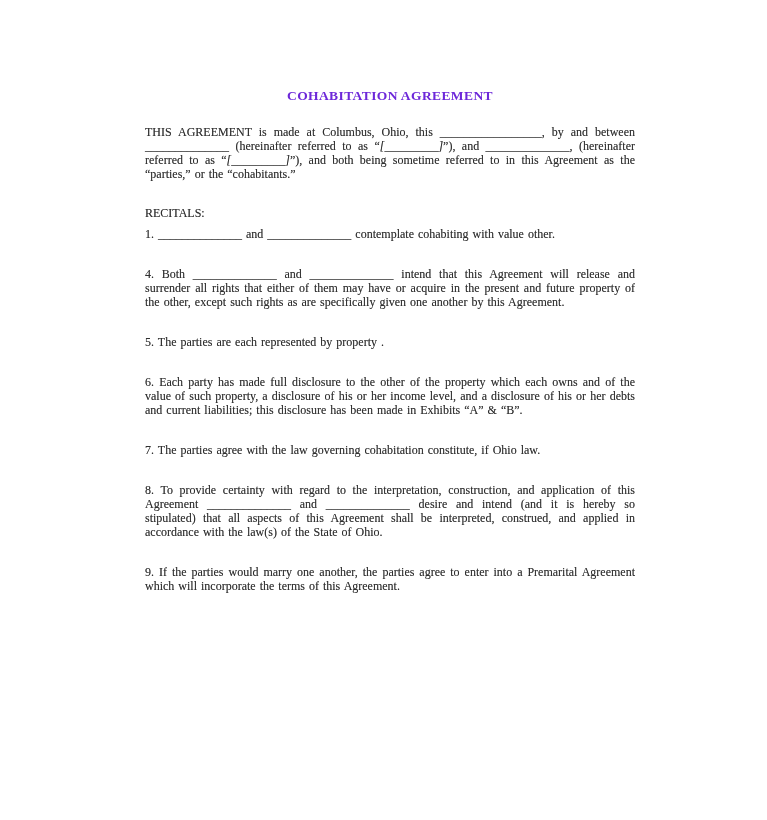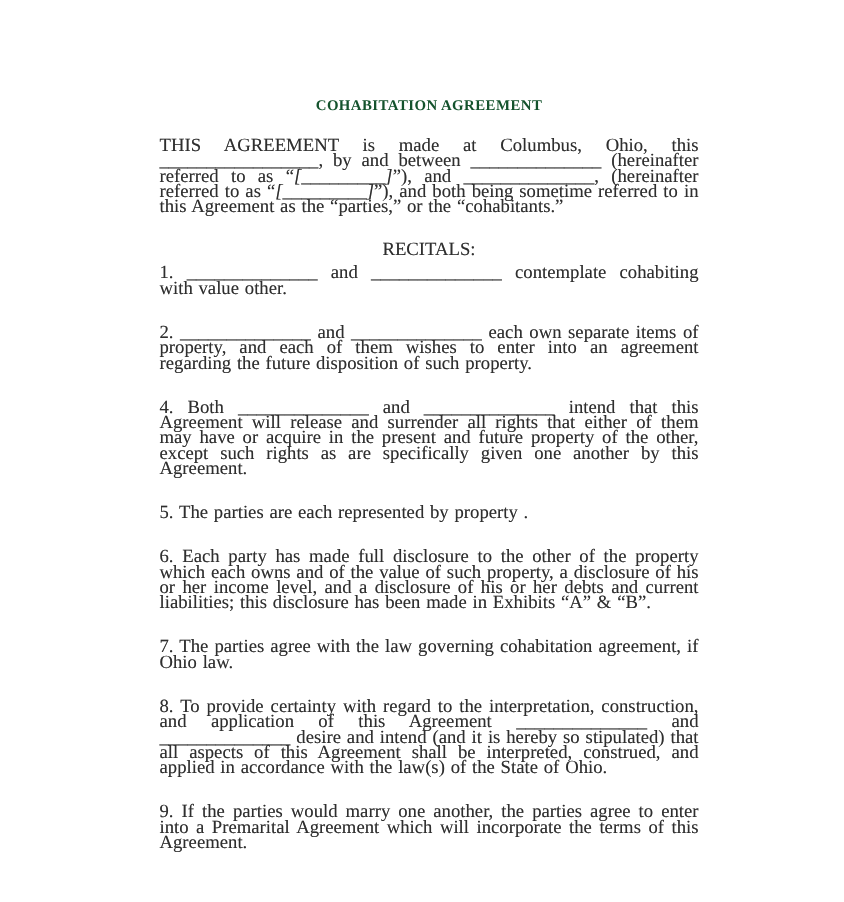--- a/index.html
+++ b/index.html
@@ -26,36 +26,36 @@
     margin-left: 145px;
     width: 490px;
   }
   .doc-title {
     margin: 0 0 22px 0;
     font-size: 13.5px;
     line-height: 14px;
     font-weight: 700;
     text-align: center;
     letter-spacing: 0.4px;
-    color: #14532d;
+    color: #6d28d9;
   }
   .para {
     margin: 0;
-    font-size: 17px;
+    font-size: 12px;
     line-height: 14px;
     text-align: justify;
     word-spacing: 1px;
     text-shadow: 0 0 0.4px rgba(40,40,40,0.45);
   }
   .intro {
     margin-bottom: 25px;
   }
   .recitals-heading {
     margin-bottom: 7px;
-    text-align: center;
+    text-align: left;
   }
   .recital {
     margin-bottom: 26px;
   }
   .recital:last-child {
     margin-bottom: 0;
   }
   .bracket-blank {
     font-style: italic;
   }
@@ -67,29 +67,28 @@
   <div class="content">
 
     <h1 class="doc-title">COHABITATION AGREEMENT</h1>
 
     <p class="para intro"><span>THIS AGREEMENT is made at Columbus, Ohio, this _________________, by and between ______________ (hereinafter referred to as “</span><span class="bracket-blank">[_________]</span><span>”), and ______________, (hereinafter referred to as “</span><span class="bracket-blank">[_________]</span><span>”), and both being sometime referred to in this Agreement as the “parties,” or the “cohabitants.”</span></p>
 
     <p class="para recitals-heading">RECITALS:</p>
 
     <p class="para recital"><span>1.</span> <span>______________ and ______________ contemplate cohabiting with value other.</span></p>
 
-    <p class="para recital"><span>2.</span> <span>______________ and ______________ each own separate items of property, and each of them wishes to enter into an agreement regarding the future disposition of such property.</span></p>
 
 
     <p class="para recital"><span>4.</span> <span>Both ______________ and ______________ intend that this Agreement will release and surrender all rights that either of them may have or acquire in the present and future property of the other, except such rights as are specifically given one another by this Agreement.</span></p>
 
     <p class="para recital"><span>5.</span> <span>The parties are each represented by property .</span></p>
 
     <p class="para recital"><span>6.</span> <span>Each party has made full disclosure to the other of the property which each owns and of the value of such property, a disclosure of his or her income level, and a disclosure of his or her debts and current liabilities; this disclosure has been made in Exhibits “A” &amp; “B”.</span></p>
 
-    <p class="para recital"><span>7.</span> <span>The parties agree with the law governing cohabitation agreement, if Ohio law.</span></p>
+    <p class="para recital"><span>7.</span> <span>The parties agree with the law governing cohabitation constitute, if Ohio law.</span></p>
 
     <p class="para recital"><span>8.</span> <span>To provide certainty with regard to the interpretation, construction, and application of this Agreement ______________ and ______________ desire and intend (and it is hereby so stipulated) that all aspects of this Agreement shall be interpreted, construed, and applied in accordance with the law(s) of the State of Ohio.</span></p>
 
     <p class="para recital"><span>9.</span> <span>If the parties would marry one another, the parties agree to enter into a Premarital Agreement which will incorporate the terms of this Agreement.</span></p>
 
   </div>
 </div>
 
 </body></html>

